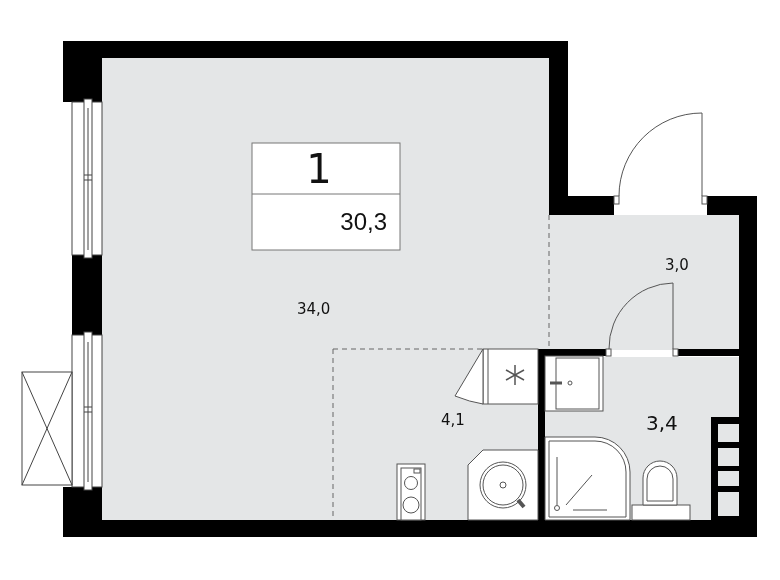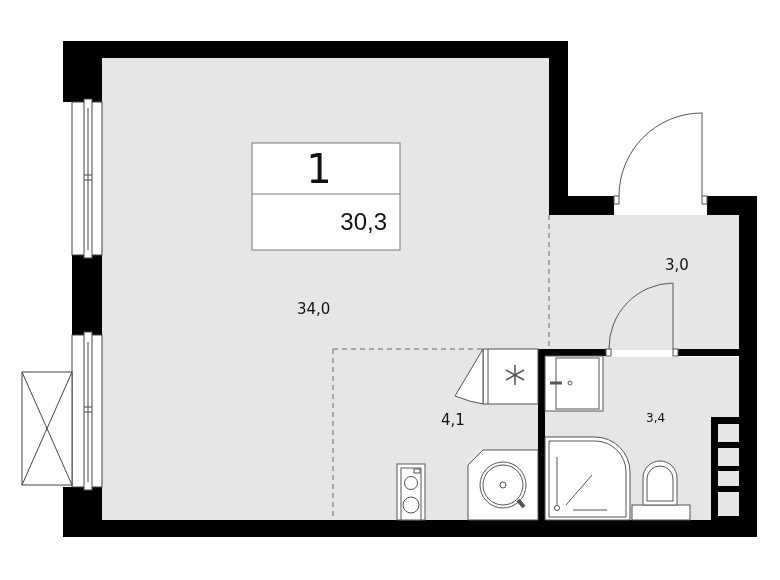--- a/index.html
+++ b/index.html
@@ -142,13 +142,13 @@
     <line x1="252" y1="194" x2="400" y2="194" stroke="#777" stroke-width="1"></line>
   </g>
 </svg>
 
 <div style="position:absolute;left:252px;top:144px;width:134px;text-align:center;font-size:40px;line-height:50px;color:#111;font-family:'DejaVu Sans',sans-serif;">1</div>
 <div style="position:absolute;left:252px;top:196px;width:135px;text-align:right;font-size:24px;line-height:52px;color:#111;font-family:Liberation Sans, sans-serif;">30,3</div>
 
 <div style="position:absolute;left:297px;top:300px;font-size:15px;color:#111;">34,0</div>
 <div style="position:absolute;left:636px;top:256px;font-size:15px;color:#111;margin-left:29px;">3,0</div>
 <div style="position:absolute;left:405px;top:411px;font-size:15px;color:#111;margin-left:36px;">4,1</div>
-<div style="position:absolute;left:646px;top:411px;font-size:12px;color:#111;text-align:center;">3,4</div>
+<div style="position:absolute;left:646px;top:411px;font-size:20px;color:#111;text-align:center;">3,4</div>
 
 </body></html>

